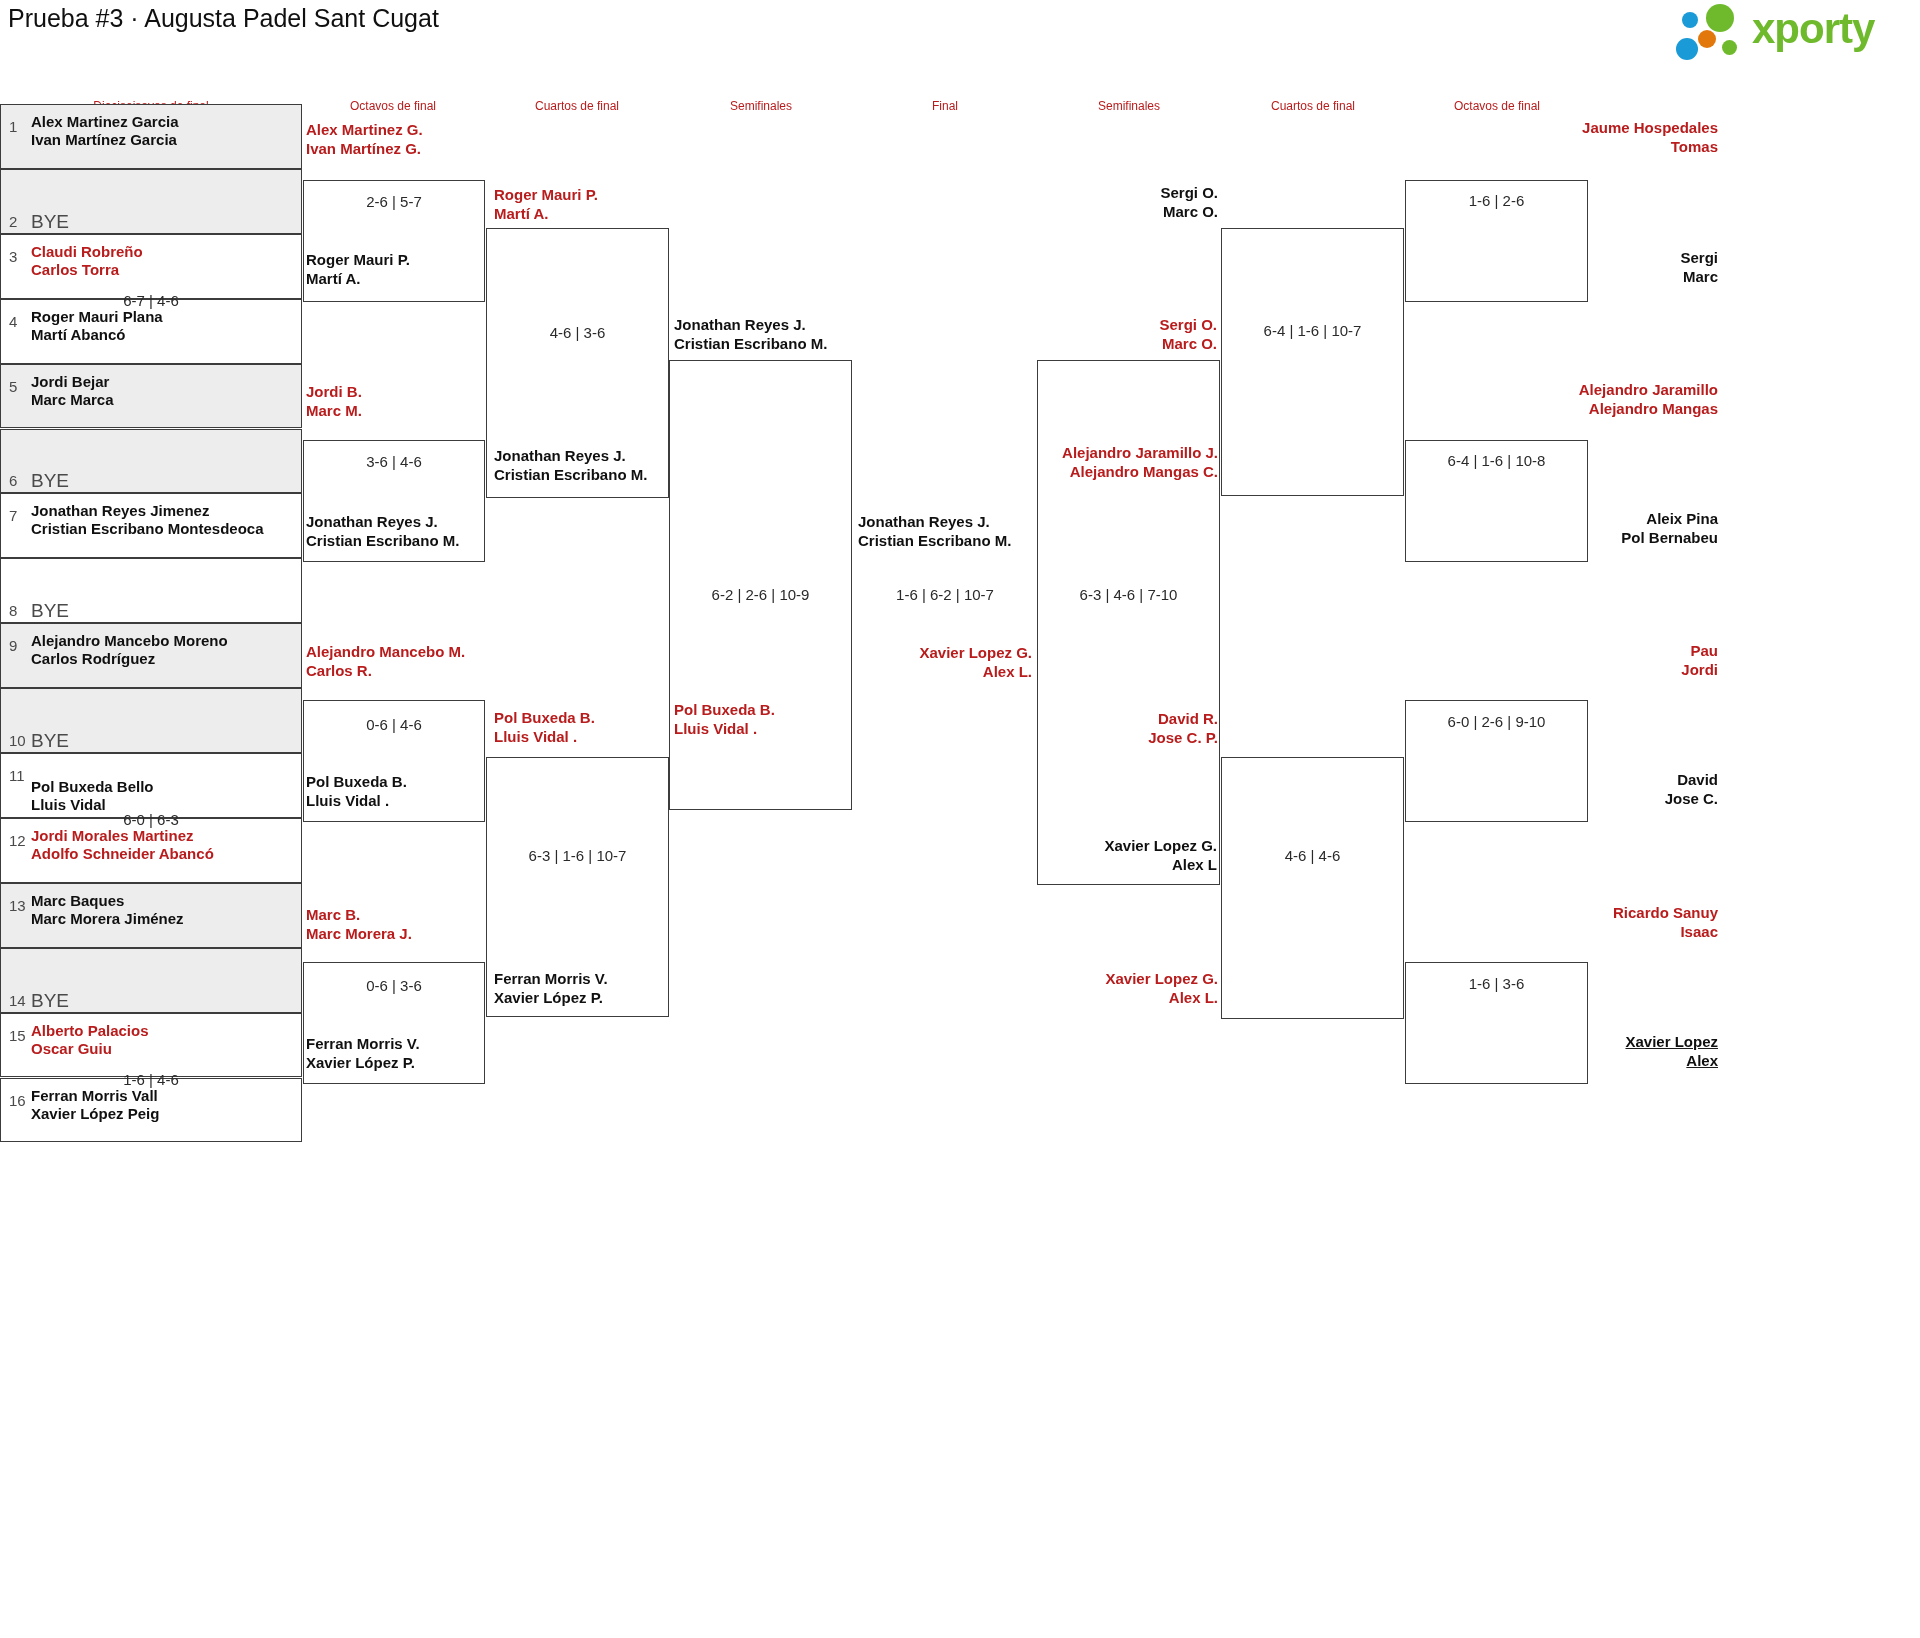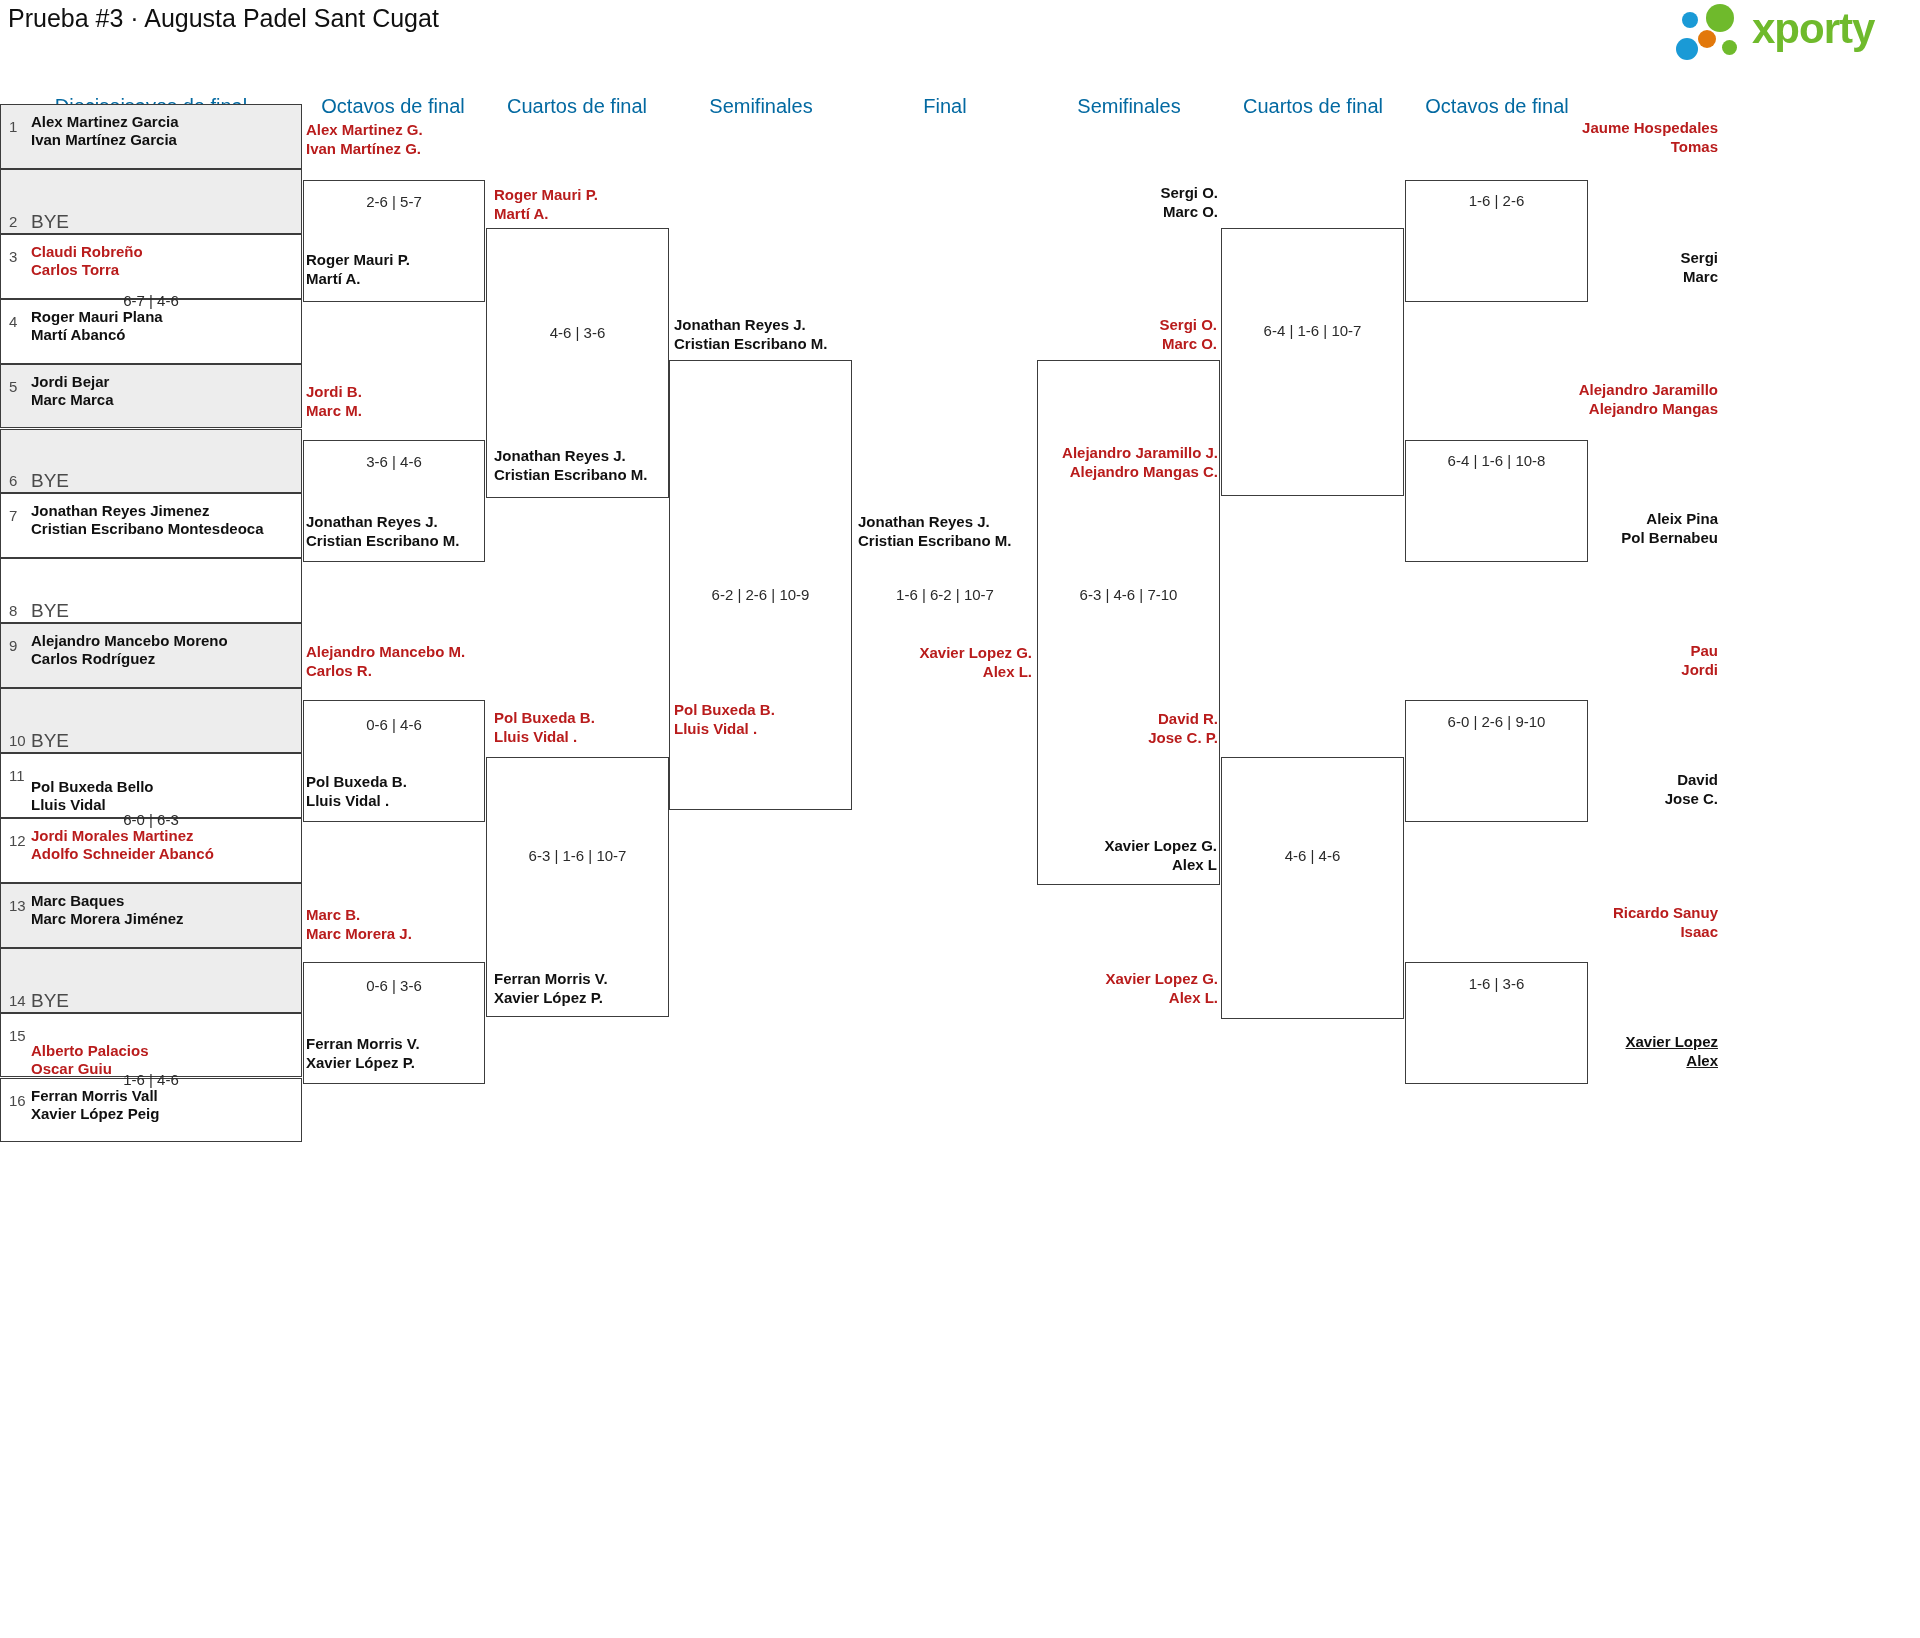--- a/index.html
+++ b/index.html
@@ -22,21 +22,21 @@
   .dot{position:absolute;border-radius:50%;}
   .dot-blue-1{left:6px;top:10px;width:16px;height:16px;background:#1a9ad6;}
   .dot-green-1{left:30px;top:2px;width:28px;height:28px;background:#6fba2c;}
   .dot-orange{left:22px;top:28px;width:18px;height:18px;background:#e2780b;}
   .dot-blue-2{left:0px;top:36px;width:22px;height:22px;background:#1a9ad6;}
   .dot-green-2{left:46px;top:38px;width:15px;height:15px;background:#6fba2c;}
 
   
   .round-head{
     position:absolute;top:95px;
-    font-size:20px;line-height:22px;font-weight:400;color:#0369a1;
+    font-size:12px;line-height:22px;font-weight:400;color:#b91c1c;
     text-align:center;white-space:nowrap;transform:translateX(-50%);
   }
 
   
   .seed-row{
     position:absolute;box-sizing:border-box;
     border:1px solid #3c3c3c;
     background:#ffffff;
   }
   .seed-row.shaded{background:#ededed;}
@@ -179,21 +179,21 @@
           <div class="name-w">Marc Baques</div>
           <div class="name-w">Marc Morera Jiménez</div>
         </div>
       </div>
       <div class="seed-row shaded" style="left: 0px; top: 947.7px; width: 302px; height: 64.9px;">
         <span class="seed-num" style="top: 42.9px;">14</span>
         <span class="bye" style="top: 42.9px;">BYE</span>
       </div>
       <div class="seed-row" style="left: 0px; top: 1012.6px; width: 302px; height: 64.9px;">
         <span class="seed-num" style="top: 13px;">15</span>
-        <div class="seed-names" style="top: 8px; margin-top: 20px;">
+        <div class="seed-names" style="top: 8px;">
           <div class="name-l">Alberto Palacios</div>
           <div class="name-l">Oscar Guiu</div>
         </div>
       </div>
       <div class="seed-row" style="left: 0px; top: 1077.5px; width: 302px; height: 64.9px;">
         <span class="seed-num" style="top: 13px;">16</span>
         <div class="seed-names" style="top: 8px;">
           <div class="name-w">Ferran Morris Vall</div>
           <div class="name-w">Xavier López Peig</div>
         </div>

